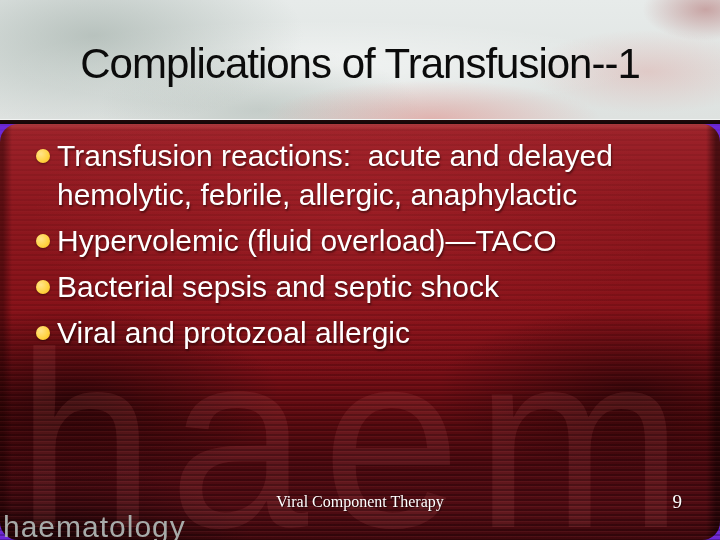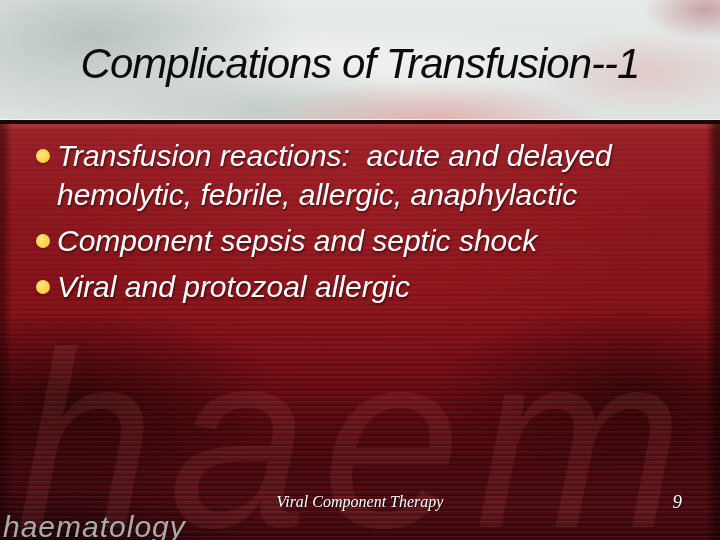--- a/index.html
+++ b/index.html
@@ -1,20 +1,19 @@
 <!DOCTYPE html>
 <html><head>
 <meta charset="utf-8">
 <style>
   html,body { margin:0; padding:0; background:#222; }
   .slide {
     position:relative; width:720px; height:540px; overflow:hidden;
     font-family:"Liberation Sans","DejaVu Sans",sans-serif;
     background:#6d28d9;
-    font-style:italic;
   }
 
   
   .title-area {
     position:absolute; top:0; left:0; width:720px; height:119px;
     background:
       radial-gradient(ellipse 90px 45px at 98% 8%,  rgba(170,95,95,0.50), transparent 70%),
       radial-gradient(ellipse 240px 55px at 60% 100%, rgba(226,140,135,0.55), transparent 70%),
       radial-gradient(ellipse 170px 60px at 90% 60%, rgba(222,150,146,0.35), transparent 70%),
       radial-gradient(ellipse 300px 130px at 13% 30%, rgba(148,163,156,0.55), transparent 70%),
@@ -40,20 +39,21 @@
     background:
       linear-gradient(90deg,  rgba(25,0,0,0.45) 0px, rgba(25,0,0,0.45) 3px, transparent 12px),
       linear-gradient(270deg, rgba(10,0,0,0.55) 0px, rgba(10,0,0,0.55) 4px, transparent 14px),
       linear-gradient(180deg, rgba(200,86,86,0.50) 0px, rgba(160,40,45,0.25) 6px, transparent 16px),
       radial-gradient(ellipse 300px 130px at 10% 66%, rgba(5,0,0,0.55), transparent 70%),
       radial-gradient(ellipse 280px 120px at 88% 64%, rgba(5,0,0,0.50), transparent 70%),
       radial-gradient(ellipse 260px 100px at 8% 100%, rgba(0,0,0,0.55), transparent 75%),
       radial-gradient(ellipse 420px 220px at 48% 22%, rgba(186,42,50,0.30), transparent 75%),
       linear-gradient(180deg,#9d222a 0%, #8e181f 20%, #861219 45%, #740e15 60%,
                       #570a0f 72%, #49090f 82%, #500c13 92%, #3f080d 100%);
+    border-radius: 18px;
   }
 
   
   .bg-watermark {
     position:absolute; left:16px; top:192px; height:224px; width:704px;
     overflow:hidden;
     font-size:250px; line-height:1; letter-spacing:14px; font-weight:400;
     color:rgba(232,118,114,0.13);
     user-select:none;
   }
@@ -120,21 +120,25 @@
     <div class="bg-watermark">haem</div>
     <div class="scanlines"></div>
 
     <ul class="bullets">
       <li class="bullet-item">
         <span class="dot"></span>
         <span class="bullet-text">Transfusion reactions:  acute and delayed hemolytic, febrile, allergic, anaphylactic</span>
       </li>
       <li class="bullet-item">
         <span class="dot"></span>
-        <span class="bullet-text">Component sepsis and septic shock</span>
+        <span class="bullet-text">Hypervolemic (fluid overload)—TACO</span>
+      </li>
+      <li class="bullet-item">
+        <span class="dot"></span>
+        <span class="bullet-text">Bacterial sepsis and septic shock</span>
       </li>
       <li class="bullet-item">
         <span class="dot"></span>
         <span class="bullet-text">Viral and protozoal allergic</span>
       </li>
     </ul>
   </div>
 
   <div class="footer-center">Viral Component Therapy</div>
   <div class="page-number">9</div>

